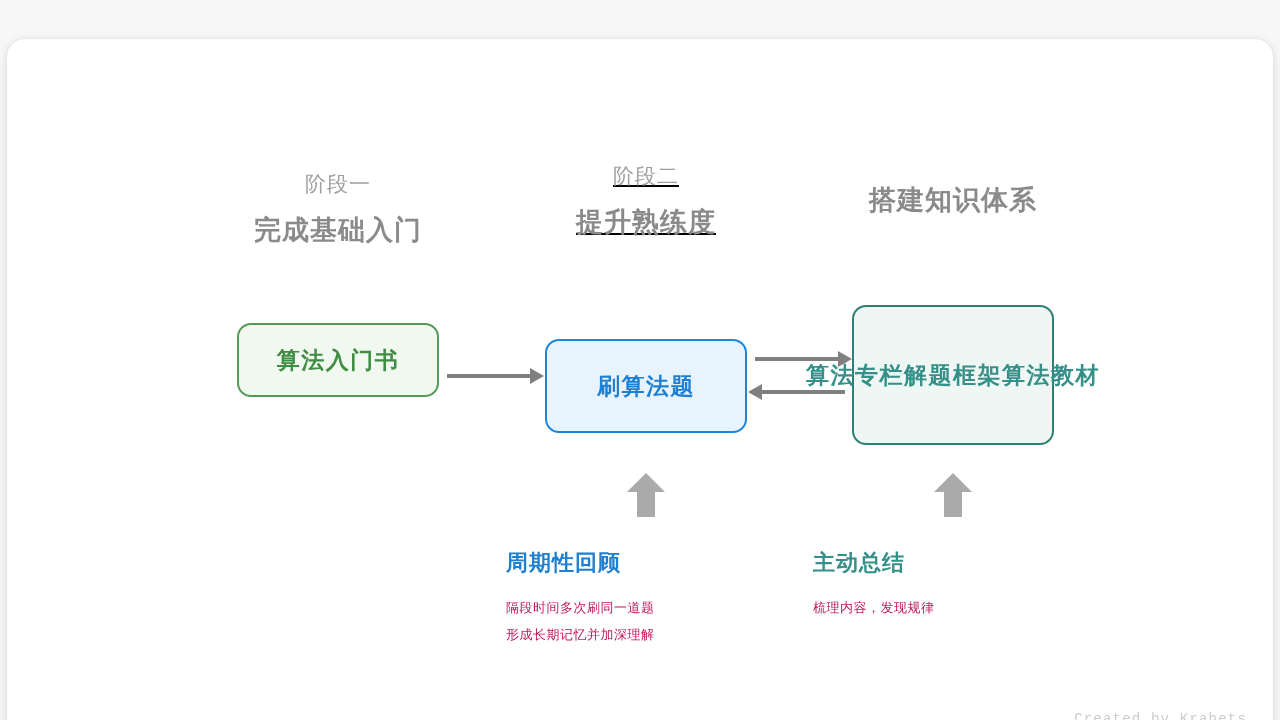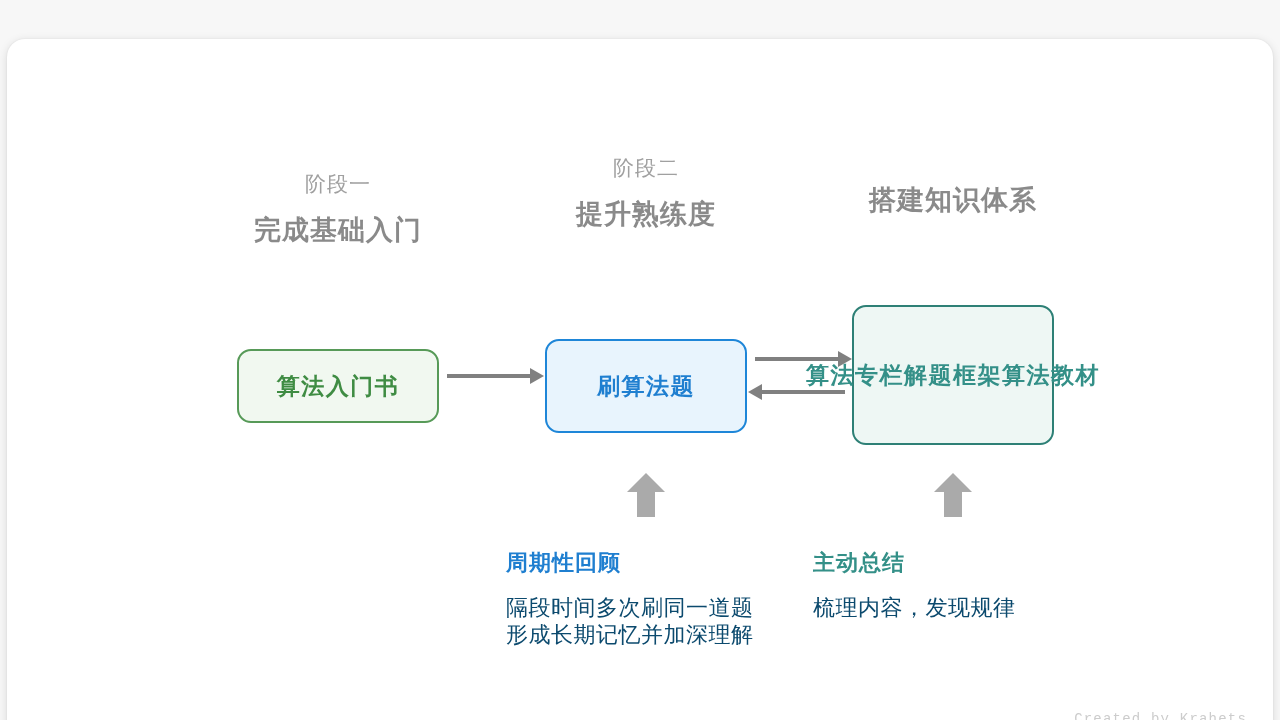--- a/index.html
+++ b/index.html
@@ -52,21 +52,21 @@
     text-align: center;
   }
   .node-line {
     font-size: 23px;
     font-weight: bold;
     letter-spacing: 1.5px;
     line-height: 37px;
     white-space: nowrap;
   }
   #node-green {
-    left: 230px; top: 310px; width: 202px; height: 74px;
+    left: 230px; top: 284px; width: 202px; height: 74px;
     background: #f1f8f0;
     border: 2.5px solid #579a58;
   }
   #node-green .node-line { color: #3f8c43; }
   #node-blue {
     left: 538px; top: 300px; width: 202px; height: 94px;
     background: #e8f4fd;
     border: 2.5px solid #1e86d8;
   }
   #node-blue .node-line { color: #1f7fd0; }
@@ -127,22 +127,22 @@
     font-size: 22px;
     font-weight: bold;
     letter-spacing: 1px;
     line-height: 30px;
     white-space: nowrap;
   }
   .note-title.blue { color: #1f7fd0; }
   .note-title.teal { color: #349088; }
   .note-desc {
     margin-top: 16px;
-    font-size: 22px;
-    color: #0c4a6e;
+    font-size: 13px;
+    color: #be185d;
     line-height: 27px;
     letter-spacing: 0.5px;
   }
   .note-desc div { white-space: nowrap; }
 
   #credit {
     position: absolute;
     right: 26px; bottom: 18px;
     font-family: "Liberation Mono", "DejaVu Sans Mono", monospace;
     font-size: 14px;
@@ -153,21 +153,21 @@
 </style>
 </head>
 <body>
 
 <div id="card">
 
   <div class="stage-head" style="left:211px; top:130px;">
     <div class="stage-num">阶段一</div>
     <div class="stage-title">完成基础入门</div>
   </div>
-  <div class="stage-head" style="left:519px; top:114px;">
+  <div class="stage-head" style="left:519px; top:122px;text-decoration:underline;">
     <div class="stage-num">阶段二</div>
     <div class="stage-title">提升熟练度</div>
   </div>
   <div class="stage-head" style="left:826px; top:130px;">
     <div class="stage-title">搭建知识体系</div>
   </div>
 
   <div class="node" id="node-green">
     <div class="node-line">算法入门书</div>
   </div>

